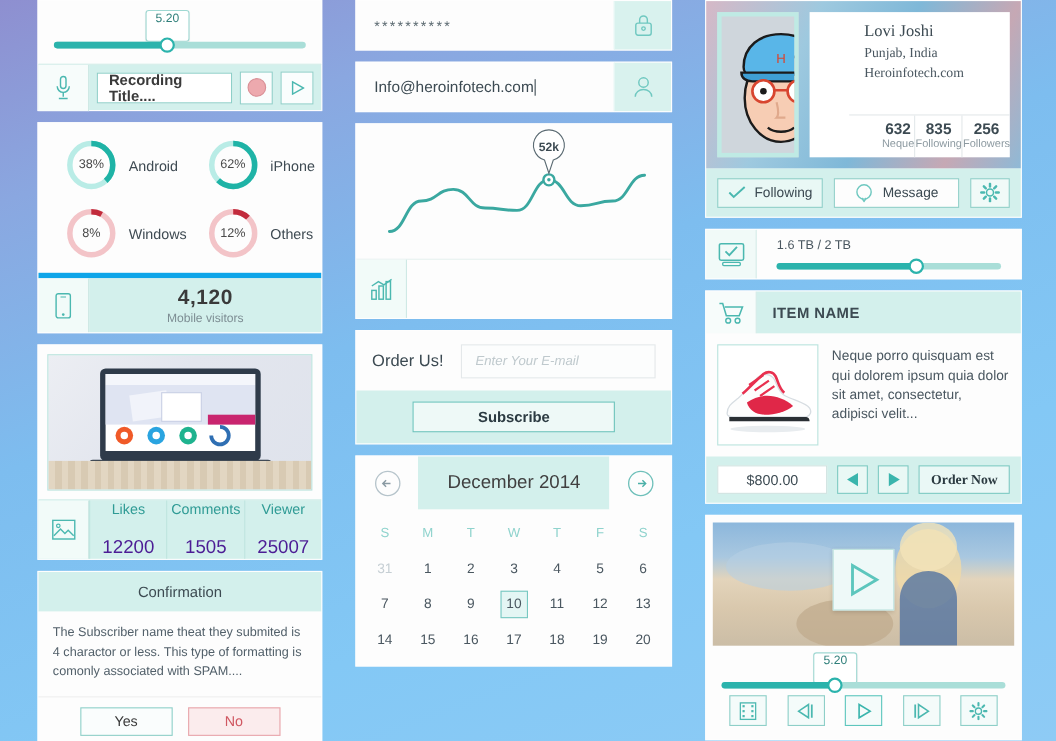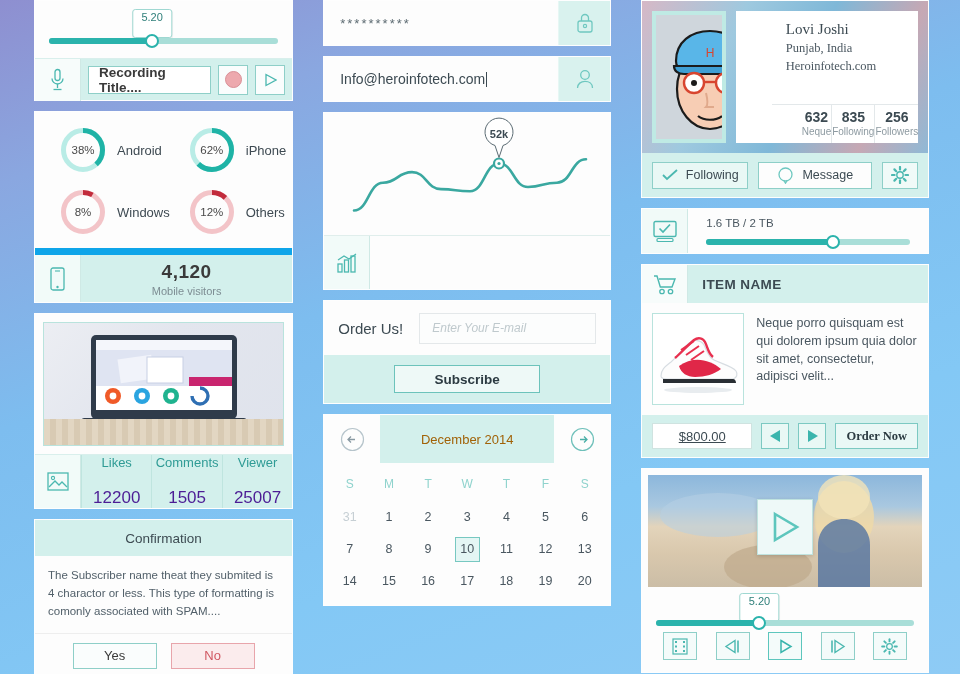--- a/index.html
+++ b/index.html
@@ -62,21 +62,21 @@
 
   
   .donut-grid { display:grid; grid-template-columns:1fr 1fr; padding:14px 6px 12px; row-gap:14px; }
   .donut-item { display:flex; align-items:center; gap:10px; padding-left:18px; }
   .donut { position:relative; width:48px; height:48px; }
   .donut .pct {
     position:absolute; inset:0; display:flex; align-items:center; justify-content:center;
     font-size:11.5px; color:#4a4a4a;
   }
   .donut-label { font-size:13px; color:#3e4a52; }
-  .stat-row { height:54px; border-top:7px solid #0ea5e9; }
+  .stat-row { height:54px; border-top:5px solid #0ea5e9; }
   .stat-main { flex:1; background:#d3f0ec; height:100%; display:flex; flex-direction:column;
                align-items:center; justify-content:center; }
   .stat-num { font-size:19px; font-weight:bold; color:#3a3a3a; letter-spacing:.5px;}
   .stat-sub { font-size:11px; color:#7d8d93; margin-top:2px;}
 
   
   .photo-box { margin:8px; height:124px; border:1px solid #b9e3dd; position:relative; overflow:hidden;
     background:linear-gradient(130deg,#eceef3 0%,#e3e6ee 40%,#dfe3ec 100%); }
   .laptop { position:absolute; left:50%; top:10px; transform:translateX(-50%); }
   .wood { position:absolute; left:0; right:0; bottom:0; height:26px;
@@ -108,28 +108,28 @@
 
   
   .chart-area { height:122px; position:relative; background:#fdfdfd; }
 
   
   .join-row { height:54px; display:flex; align-items:center; padding:0 14px; background:#fdfdfd;}
   .join-label { font-size:15px; color:#3c4a52; margin-right:16px;}
   .join-input { flex:1; height:31px; border:1px solid #e4e8ea; background:#fcfdfd; display:flex;
     align-items:center; padding:0 12px; font-size:12px; font-style:italic; color:#bfc9cd;}
   .sub-row { height:48px; background:#d3f0ec; display:flex;align-items:center;justify-content:center;}
-  .btn-sub { width:146px;height:28px;border:1px solid #6cc3bb; background:#eef9f7;
+  .btn-sub { width:184px;height:28px;border:1px solid #6cc3bb; background:#eef9f7;
     display:flex;align-items:center;justify-content:center;font-size:13.5px;font-weight:bold;color:#2c3b42;}
 
   
   .cal-head { height:48px; display:flex; }
   .cal-nav { width:56px; display:flex;align-items:center;justify-content:center; background:#fdfdfd;}
   .cal-month { flex:1; background:#d3f0ec; display:flex;align-items:center;justify-content:center;
-    font-size:13px; color:#a16207;}
+    font-size:17px; color:#404040;}
   .cal-grid { background:#fdfdfd; padding:4px 6px 8px; }
   .cal-r { display:grid; grid-template-columns:repeat(7,1fr); }
   .cal-c { height:32px; display:flex;align-items:center;justify-content:center; font-size:12.5px; color:#4a5760;}
   .cal-c.dow { color:#8fd3cd; font-size:12px; height:34px;}
   .cal-c.mut { color:#c6cfd4; }
   .cal-c .sel { width:25px;height:25px;border:1px solid #77c8c1; background:#e4f6f4;
     display:flex;align-items:center;justify-content:center; }
 
   
   .prof-top { height:152px; position:relative; overflow:hidden; padding:10px;
@@ -155,21 +155,21 @@
 
   
   .prod-head { height:38px; display:flex; }
   .prod-title { flex:1; background:#d3f0ec; display:flex;align-items:center; padding:0 14px;
     font-size:13.5px; font-weight:bold; color:#3c4a52; letter-spacing:.4px;}
   .prod-body { display:flex; padding:10px; gap:12px; background:#fdfdfd;}
   .prod-img { width:92px;height:92px; border:1px solid #b9e3dd; position:relative; overflow:hidden; background:#fff;}
   .prod-text { flex:1; font-size:12.5px; line-height:1.42; color:#4a5760; padding-top:2px;}
   .prod-foot { height:42px; background:#d3f0ec; display:flex;align-items:center; padding:0 10px; gap:9px;}
   .price { width:100px;height:26px;background:#fff;border:1px solid #cfe3e0;display:flex;
-    align-items:center;justify-content:center;font-size:13px;color:#3c4a52;text-decoration:underline;}
+    align-items:center;justify-content:center;font-size:13px;color:#3c4a52;}
   .ar-btn { width:28px;height:26px;border:1px solid #7cc9c2;background:#e9f8f5;display:flex;
     align-items:center;justify-content:center;}
   .order { flex:1;height:26px;border:1px solid #7cc9c2;background:#eaf8f6;display:flex;
     align-items:center;justify-content:center;font-size:12.5px;font-weight:bold;color:#2c3b42;
     font-family:"Liberation Serif",serif;}
 
   
   .vid-card { padding:6px; background:#fdfdfd;}
   .vid-stage { height:112px; position:relative; overflow:hidden;
     background:linear-gradient(180deg,#8cb7dc 0%,#a9c8e0 28%,#e3d4bb 46%,#d9c8ad 70%,#cbbda6 100%); }

